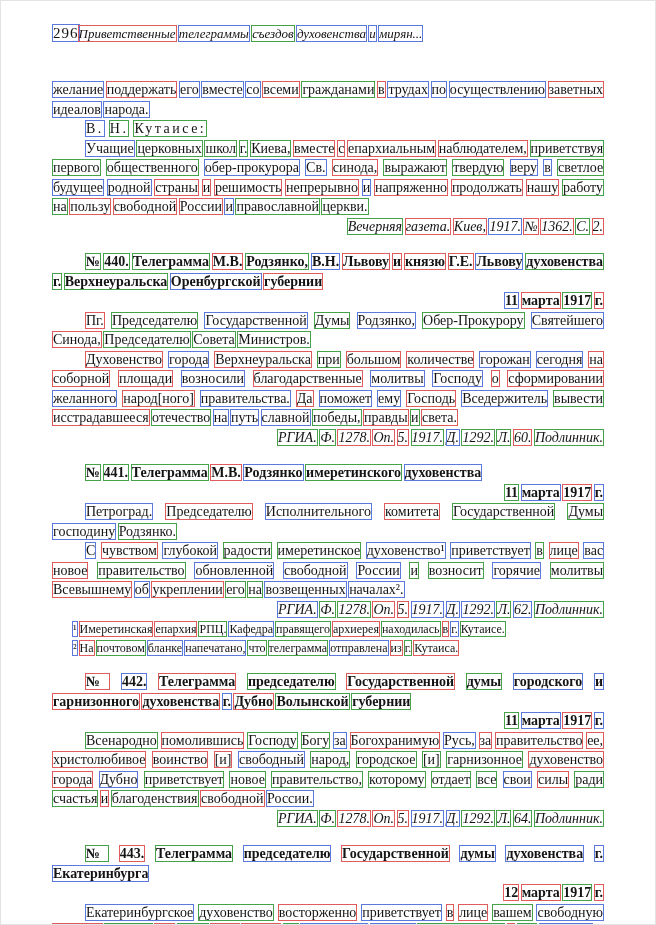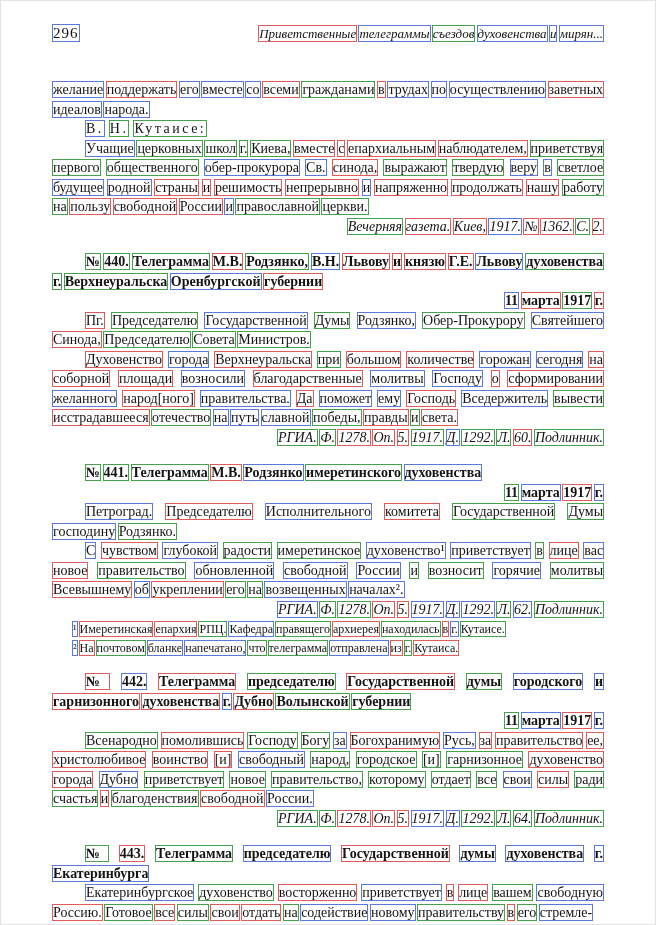--- a/index.html
+++ b/index.html
@@ -14,21 +14,20 @@
     box-sizing: border-box;
     background: #ffffff;
     border: 1px solid #e3e3e3;
     padding: 24px 52px 0 52px;
     font-family: "Liberation Serif", serif;
     color: #141414;
     overflow: hidden;
   }
   .header {
     display: flex;
-    justify-content: space-between;
     align-items: baseline;
     margin-bottom: 38px;
   }
   .page-num {
     font-size: 15px;
     letter-spacing: 1px;
   }
   .running-title {
     font-style: italic;
     font-size: 13px;
@@ -93,15 +92,16 @@
       <div class="blk paragraph"><span class="w" style="outline-color: rgb(91, 121, 221);">Петроград.</span> <span class="w" style="outline-color: rgb(224, 91, 91);">Председателю</span> <span class="w" style="outline-color: rgb(91, 121, 221);">Исполнительного</span> <span class="w" style="outline-color: rgb(224, 91, 91);">комитета</span> <span class="w" style="outline-color: rgb(70, 162, 74);">Государственной</span> <span class="w" style="outline-color: rgb(70, 162, 74);">Думы</span> <span class="w" style="outline-color: rgb(91, 121, 221);">господину</span> <span class="w" style="outline-color: rgb(70, 162, 74);">Родзянко.</span></div>
       <div class="blk paragraph"><span class="w" style="outline-color: rgb(91, 121, 221);">С</span> <span class="w" style="outline-color: rgb(224, 91, 91);">чувством</span> <span class="w" style="outline-color: rgb(91, 121, 221);">глубокой</span> <span class="w" style="outline-color: rgb(70, 162, 74);">радости</span> <span class="w" style="outline-color: rgb(70, 162, 74);">имеретинское</span> <span class="w" style="outline-color: rgb(91, 121, 221);">духовенство¹</span> <span class="w" style="outline-color: rgb(91, 121, 221);">приветствует</span> <span class="w" style="outline-color: rgb(70, 162, 74);">в</span> <span class="w" style="outline-color: rgb(224, 91, 91);">лице</span> <span class="w" style="outline-color: rgb(91, 121, 221);">вас</span> <span class="w" style="outline-color: rgb(224, 91, 91);">новое</span> <span class="w" style="outline-color: rgb(70, 162, 74);">правительство</span> <span class="w" style="outline-color: rgb(91, 121, 221);">обновленной</span> <span class="w" style="outline-color: rgb(91, 121, 221);">свободной</span> <span class="w" style="outline-color: rgb(91, 121, 221);">России</span> <span class="w" style="outline-color: rgb(70, 162, 74);">и</span> <span class="w" style="outline-color: rgb(70, 162, 74);">возносит</span> <span class="w" style="outline-color: rgb(91, 121, 221);">горячие</span> <span class="w" style="outline-color: rgb(70, 162, 74);">молитвы</span> <span class="w" style="outline-color: rgb(224, 91, 91);">Всевышнему</span> <span class="w" style="outline-color: rgb(91, 121, 221);">об</span> <span class="w" style="outline-color: rgb(224, 91, 91);">укреплении</span> <span class="w" style="outline-color: rgb(70, 162, 74);">его</span> <span class="w" style="outline-color: rgb(70, 162, 74);">на</span> <span class="w" style="outline-color: rgb(91, 121, 221);">возвещенных</span> <span class="w" style="outline-color: rgb(91, 121, 221);">началах².</span></div>
       <div class="blk source"><span class="w" style="outline-color: rgb(91, 121, 221);">РГИА.</span> <span class="w" style="outline-color: rgb(70, 162, 74);">Ф.</span> <span class="w" style="outline-color: rgb(70, 162, 74);">1278.</span> <span class="w" style="outline-color: rgb(224, 91, 91);">Оп.</span> <span class="w" style="outline-color: rgb(224, 91, 91);">5.</span> <span class="w" style="outline-color: rgb(91, 121, 221);">1917.</span> <span class="w" style="outline-color: rgb(91, 121, 221);">Д.</span> <span class="w" style="outline-color: rgb(91, 121, 221);">1292.</span> <span class="w" style="outline-color: rgb(70, 162, 74);">Л.</span> <span class="w" style="outline-color: rgb(91, 121, 221);">62.</span> <span class="w" style="outline-color: rgb(70, 162, 74);">Подлинник.</span></div>
       <div class="blk footnote"><span class="w" style="outline-color: rgb(91, 121, 221);">¹</span> <span class="w" style="outline-color: rgb(224, 91, 91);">Имеретинская</span> <span class="w" style="outline-color: rgb(224, 91, 91);">епархия</span> <span class="w" style="outline-color: rgb(70, 162, 74);">РПЦ.</span> <span class="w" style="outline-color: rgb(91, 121, 221);">Кафедра</span> <span class="w" style="outline-color: rgb(70, 162, 74);">правящего</span> <span class="w" style="outline-color: rgb(224, 91, 91);">архиерея</span> <span class="w" style="outline-color: rgb(70, 162, 74);">находилась</span> <span class="w" style="outline-color: rgb(224, 91, 91);">в</span> <span class="w" style="outline-color: rgb(91, 121, 221);">г.</span> <span class="w" style="outline-color: rgb(70, 162, 74);">Кутаисе.</span></div>
       <div class="blk footnote"><span class="w" style="outline-color: rgb(91, 121, 221);">²</span> <span class="w" style="outline-color: rgb(224, 91, 91);">На</span> <span class="w" style="outline-color: rgb(70, 162, 74);">почтовом</span> <span class="w" style="outline-color: rgb(91, 121, 221);">бланке</span> <span class="w" style="outline-color: rgb(91, 121, 221);">напечатано,</span> <span class="w" style="outline-color: rgb(70, 162, 74);">что</span> <span class="w" style="outline-color: rgb(70, 162, 74);">телеграмма</span> <span class="w" style="outline-color: rgb(91, 121, 221);">отправлена</span> <span class="w" style="outline-color: rgb(224, 91, 91);">из</span> <span class="w" style="outline-color: rgb(70, 162, 74);">г.</span> <span class="w" style="outline-color: rgb(224, 91, 91);">Кутаиса.</span></div>
       <div class="blk heading"><span class="w" style="outline-color: rgb(224, 91, 91);">№</span> <span class="w" style="outline-color: rgb(91, 121, 221);">442.</span> <span class="w" style="outline-color: rgb(224, 91, 91);">Телеграмма</span> <span class="w" style="outline-color: rgb(70, 162, 74);">председателю</span> <span class="w" style="outline-color: rgb(224, 91, 91);">Государственной</span> <span class="w" style="outline-color: rgb(70, 162, 74);">думы</span> <span class="w" style="outline-color: rgb(91, 121, 221);">городского</span> <span class="w" style="outline-color: rgb(91, 121, 221);">и</span> <span class="w" style="outline-color: rgb(224, 91, 91);">гарнизонного</span> <span class="w" style="outline-color: rgb(224, 91, 91);">духовенства</span> <span class="w" style="outline-color: rgb(91, 121, 221);">г.</span> <span class="w" style="outline-color: rgb(224, 91, 91);">Дубно</span> <span class="w" style="outline-color: rgb(70, 162, 74);">Волынской</span> <span class="w" style="outline-color: rgb(70, 162, 74);">губернии</span></div>
       <div class="blk date"><span class="w" style="outline-color: rgb(70, 162, 74);">11</span> <span class="w" style="outline-color: rgb(91, 121, 221);">марта</span> <span class="w" style="outline-color: rgb(224, 91, 91);">1917</span> <span class="w" style="outline-color: rgb(91, 121, 221);">г.</span></div>
       <div class="blk paragraph"><span class="w" style="outline-color: rgb(70, 162, 74);">Всенародно</span> <span class="w" style="outline-color: rgb(224, 91, 91);">помолившись</span> <span class="w" style="outline-color: rgb(70, 162, 74);">Господу</span> <span class="w" style="outline-color: rgb(70, 162, 74);">Богу</span> <span class="w" style="outline-color: rgb(91, 121, 221);">за</span> <span class="w" style="outline-color: rgb(224, 91, 91);">Богохранимую</span> <span class="w" style="outline-color: rgb(91, 121, 221);">Русь,</span> <span class="w" style="outline-color: rgb(224, 91, 91);">за</span> <span class="w" style="outline-color: rgb(224, 91, 91);">правительство</span> <span class="w" style="outline-color: rgb(224, 91, 91);">ее,</span> <span class="w" style="outline-color: rgb(224, 91, 91);">христолюбивое</span> <span class="w" style="outline-color: rgb(224, 91, 91);">воинство</span> <span class="w" style="outline-color: rgb(224, 91, 91);">[и]</span> <span class="w" style="outline-color: rgb(91, 121, 221);">свободный</span> <span class="w" style="outline-color: rgb(70, 162, 74);">народ,</span> <span class="w" style="outline-color: rgb(70, 162, 74);">городское</span> <span class="w" style="outline-color: rgb(70, 162, 74);">[и]</span> <span class="w" style="outline-color: rgb(70, 162, 74);">гарнизонное</span> <span class="w" style="outline-color: rgb(224, 91, 91);">духовенство</span> <span class="w" style="outline-color: rgb(224, 91, 91);">города</span> <span class="w" style="outline-color: rgb(91, 121, 221);">Дубно</span> <span class="w" style="outline-color: rgb(70, 162, 74);">приветствует</span> <span class="w" style="outline-color: rgb(70, 162, 74);">новое</span> <span class="w" style="outline-color: rgb(70, 162, 74);">правительство,</span> <span class="w" style="outline-color: rgb(70, 162, 74);">которому</span> <span class="w" style="outline-color: rgb(70, 162, 74);">отдает</span> <span class="w" style="outline-color: rgb(70, 162, 74);">все</span> <span class="w" style="outline-color: rgb(91, 121, 221);">свои</span> <span class="w" style="outline-color: rgb(224, 91, 91);">силы</span> <span class="w" style="outline-color: rgb(70, 162, 74);">ради</span> <span class="w" style="outline-color: rgb(70, 162, 74);">счастья</span> <span class="w" style="outline-color: rgb(224, 91, 91);">и</span> <span class="w" style="outline-color: rgb(70, 162, 74);">благоденствия</span> <span class="w" style="outline-color: rgb(224, 91, 91);">свободной</span> <span class="w" style="outline-color: rgb(91, 121, 221);">России.</span></div>
       <div class="blk source"><span class="w" style="outline-color: rgb(70, 162, 74);">РГИА.</span> <span class="w" style="outline-color: rgb(70, 162, 74);">Ф.</span> <span class="w" style="outline-color: rgb(224, 91, 91);">1278.</span> <span class="w" style="outline-color: rgb(224, 91, 91);">Оп.</span> <span class="w" style="outline-color: rgb(224, 91, 91);">5.</span> <span class="w" style="outline-color: rgb(91, 121, 221);">1917.</span> <span class="w" style="outline-color: rgb(91, 121, 221);">Д.</span> <span class="w" style="outline-color: rgb(70, 162, 74);">1292.</span> <span class="w" style="outline-color: rgb(70, 162, 74);">Л.</span> <span class="w" style="outline-color: rgb(70, 162, 74);">64.</span> <span class="w" style="outline-color: rgb(70, 162, 74);">Подлинник.</span></div>
       <div class="blk heading"><span class="w" style="outline-color: rgb(70, 162, 74);">№</span> <span class="w" style="outline-color: rgb(224, 91, 91);">443.</span> <span class="w" style="outline-color: rgb(70, 162, 74);">Телеграмма</span> <span class="w" style="outline-color: rgb(91, 121, 221);">председателю</span> <span class="w" style="outline-color: rgb(224, 91, 91);">Государственной</span> <span class="w" style="outline-color: rgb(91, 121, 221);">думы</span> <span class="w" style="outline-color: rgb(91, 121, 221);">духовенства</span> <span class="w" style="outline-color: rgb(91, 121, 221);">г.</span> <span class="w" style="outline-color: rgb(91, 121, 221);">Екатеринбурга</span></div>
+      <div class="blk date"><span class="w" style="outline-color: rgb(224, 91, 91);">12</span> <span class="w" style="outline-color: rgb(224, 91, 91);">марта</span> <span class="w" style="outline-color: rgb(70, 162, 74);">1917</span> <span class="w" style="outline-color: rgb(224, 91, 91);">г.</span></div>
       <div class="blk paragraph"><span class="w" style="outline-color: rgb(91, 121, 221);">Екатеринбургское</span> <span class="w" style="outline-color: rgb(70, 162, 74);">духовенство</span> <span class="w" style="outline-color: rgb(224, 91, 91);">восторженно</span> <span class="w" style="outline-color: rgb(91, 121, 221);">приветствует</span> <span class="w" style="outline-color: rgb(224, 91, 91);">в</span> <span class="w" style="outline-color: rgb(224, 91, 91);">лице</span> <span class="w" style="outline-color: rgb(70, 162, 74);">вашем</span> <span class="w" style="outline-color: rgb(91, 121, 221);">свободную</span> <span class="w" style="outline-color: rgb(224, 91, 91);">Россию.</span> <span class="w" style="outline-color: rgb(70, 162, 74);">Готовое</span> <span class="w" style="outline-color: rgb(224, 91, 91);">все</span> <span class="w" style="outline-color: rgb(70, 162, 74);">силы</span> <span class="w" style="outline-color: rgb(224, 91, 91);">свои</span> <span class="w" style="outline-color: rgb(224, 91, 91);">отдать</span> <span class="w" style="outline-color: rgb(70, 162, 74);">на</span> <span class="w" style="outline-color: rgb(91, 121, 221);">содействие</span> <span class="w" style="outline-color: rgb(91, 121, 221);">новому</span> <span class="w" style="outline-color: rgb(70, 162, 74);">правительству</span> <span class="w" style="outline-color: rgb(224, 91, 91);">в</span> <span class="w" style="outline-color: rgb(70, 162, 74);">его</span> <span class="w" style="outline-color: rgb(91, 121, 221);">стремле-</span></div>
     </div>
 </div>
 
 </body></html>

